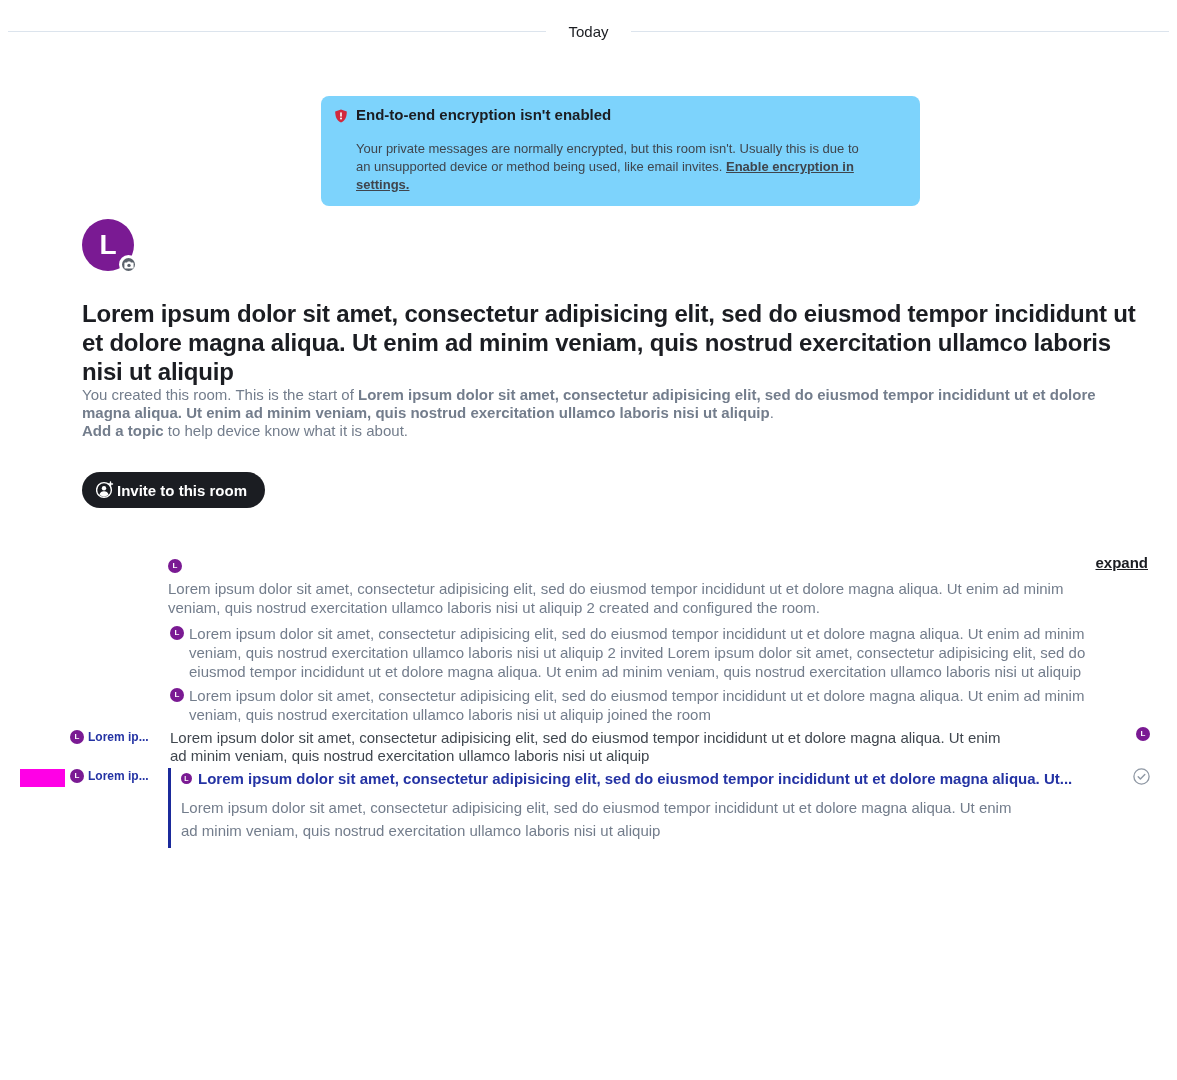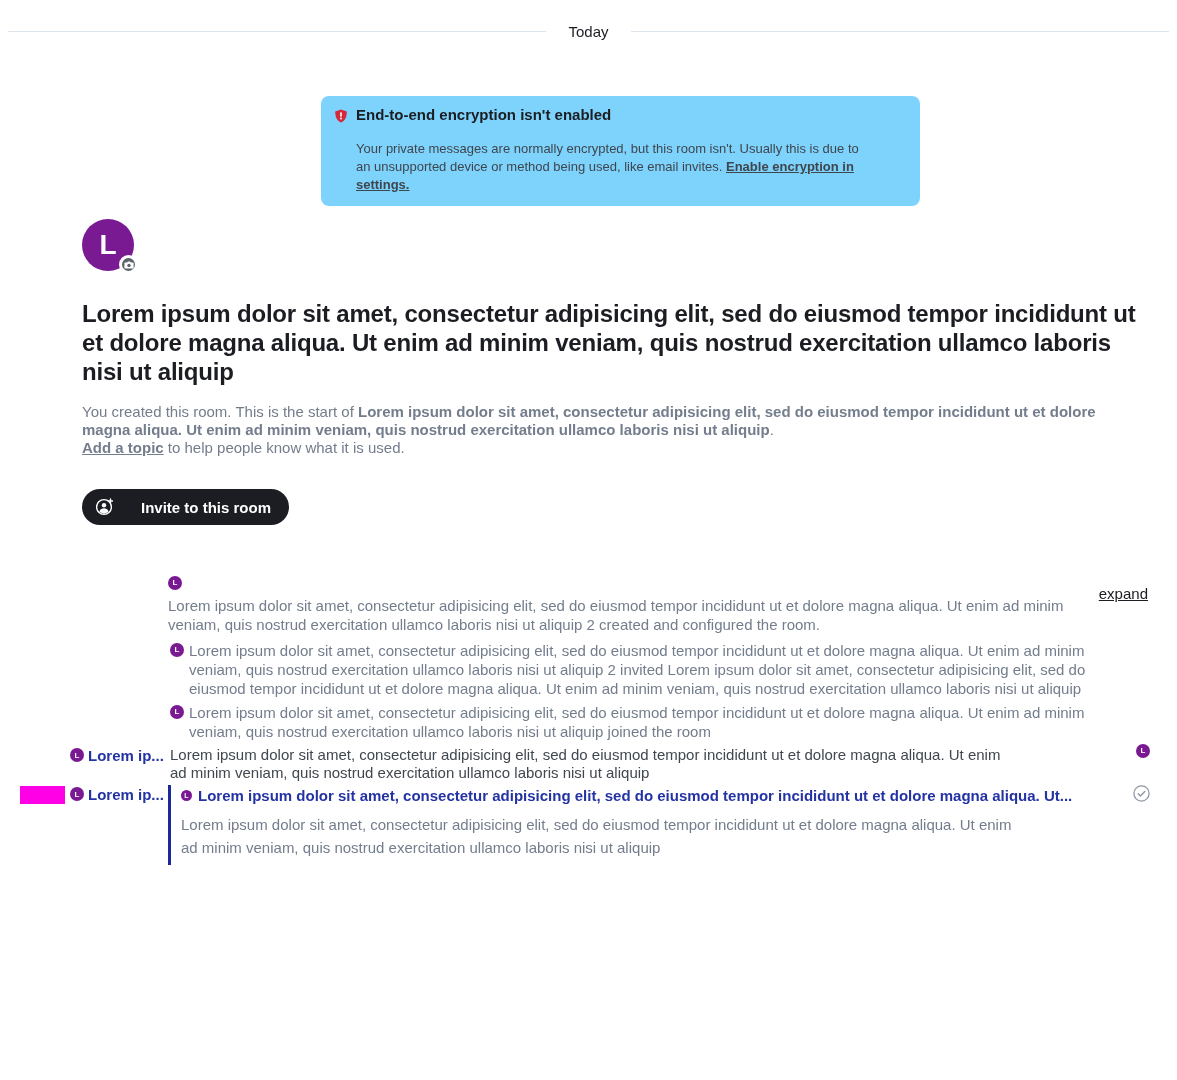--- a/index.html
+++ b/index.html
@@ -35,53 +35,53 @@
     position:relative;
   }
   .room-avatar .cam-badge {
     position:absolute; right:-4px; bottom:-3px; width:19px; height:19px; border-radius:50%;
     background:#5a626b; border:3px solid #ffffff; display:flex; align-items:center; justify-content:center;
   }
   .intro h1 {
     margin-top:28px; font-size:24px; line-height:29px; font-weight:600; color:#1b1d22;
     max-width:1062px; letter-spacing:-0.2px;
   }
-  .intro .desc { margin-top:17px; font-size:15px; line-height:18px; color:#737d8c; max-width:1032px; }
+  .intro .desc { font-size:15px; line-height:18px; color:#737d8c; max-width:1032px; }
   .intro .desc b { color:#737d8c; }
-  .intro .desc a { color:#737d8c; font-weight:bold; text-decoration:underline; cursor:pointer; }
+  .intro .desc a { color:#737d8c; font-weight:bold; cursor:pointer; }
   .invite-btn {
     margin-top:32px; height:36px; border:none; border-radius:18px; background:#1b1d22; color:#ffffff;
     font-family:"Liberation Sans",sans-serif; font-size:15px; font-weight:bold;
-    display:inline-flex; align-items:center; gap:27px; padding:0 18px 0 14px; cursor:pointer;text-align:center;
+    display:inline-flex; align-items:center; gap:3px; padding:0 18px 0 14px; cursor:pointer;text-align:center;
   }
 
   
   .timeline { margin-top:46px; position:relative; }
   .expand-link {
-    position:absolute; top:14px; right:29px; font-size:15px; font-weight:normal;
+    position:absolute; top:0; right:29px; font-size:15px; font-weight:bold;
     color:#1b1d22; text-decoration:underline; cursor:pointer;
   }
   .mini-avatar {
     width:14px; height:14px; border-radius:50%; background:#7a1a93; color:#fff;
     font-size:8px; font-weight:bold; display:inline-flex; align-items:center; justify-content:center;
     flex:none;
   }
   .summary-avatar { margin-left:168px; }
   .summary-text { margin:6px 0 0 168px; max-width:940px; font-size:15px; line-height:19px; color:#737d8c; }
   .state-events { margin-top:7px; }
   .state-event { display:flex; margin-left:170px; margin-bottom:5px; }
   .state-event .mini-avatar { margin-top:2px; margin-right:5px; }
   .state-event .se-text { max-width:918px; font-size:15px; line-height:19px; color:#737d8c; }
 
   
   .msg-row { position:relative; padding-left:170px; }
   .msg-row.first { margin-top:4px; }
   .msg-row.second { margin-top:3px; }
   .sender-block { position:absolute; left:70px; top:1px; display:flex; align-items:center; gap:4px; width:96px; }
-  .sender-name { font-size:15px; font-weight:bold; color:#2433a4; white-space:nowrap; overflow:hidden; cursor:pointer; }
+  .sender-name { font-size:12px; font-weight:bold; color:#2433a4; white-space:nowrap; overflow:hidden; cursor:pointer; }
   .msg-body { font-size:15px; line-height:18px; color:#40474f; max-width:836px; }
   .read-receipt { position:absolute; right:27px; top:-2px; cursor:pointer; }
   .sent-check { position:absolute; right:27px; top:0px; }
 
   
   .reply-quote { border-left:3px solid #1b2a9b; margin-left:-2px; padding:2px 0 6px 10px; cursor:pointer; }
   .quote-head { display:flex; align-items:center; gap:6px; }
   .quote-mini-avatar {
     width:11px; height:11px; border-radius:50%; background:#7a1a93; color:#fff;
     font-size:7px; font-weight:bold; display:inline-flex; align-items:center; justify-content:center; flex:none;
@@ -117,21 +117,21 @@
   <div class="room-avatar">
     <span>L</span>
     <span class="cam-badge">
       <svg width="10" height="10" viewBox="0 0 10 10">
         <path d="M1 2.6 h2.1 l0.7-1 h2.4 l0.7 1 H9 a0.6 0.6 0 0 1 0.6 0.6 v4.6 a0.6 0.6 0 0 1 -0.6 0.6 H1 a0.6 0.6 0 0 1 -0.6-0.6 V3.2 A0.6 0.6 0 0 1 1 2.6 Z" fill="#ffffff"></path>
         <circle cx="5" cy="5.4" r="1.7" fill="#5a626b"></circle>
       </svg>
     </span>
   </div>
   <h1>Lorem ipsum dolor sit amet, consectetur adipisicing elit, sed do eiusmod tempor incididunt ut et dolore magna aliqua. Ut enim ad minim veniam, quis nostrud exercitation ullamco laboris nisi ut aliquip</h1>
-  <p class="desc"><span>You created this room. This is the start of </span><b>Lorem ipsum dolor sit amet, consectetur adipisicing elit, sed do eiusmod tempor incididunt ut et dolore magna aliqua. Ut enim ad minim veniam, quis nostrud exercitation ullamco laboris nisi ut aliquip</b><span>.</span><br><a>Add a topic</a><span> to help people know what it is used.</span></p>
+  <p class="desc"><span>You created this room. This is the start of </span><b>Lorem ipsum dolor sit amet, consectetur adipisicing elit, sed do eiusmod tempor incididunt ut et dolore magna aliqua. Ut enim ad minim veniam, quis nostrud exercitation ullamco laboris nisi ut aliquip</b><span>.</span><br><a>Add a topic</a><span> to help device know what it is about.</span></p>
   <button class="invite-btn">
     <span style="display:inline-flex;">
       <svg width="18" height="18" viewBox="0 0 18 18">
         <circle cx="8" cy="9" r="7.4" fill="none" stroke="#ffffff" stroke-width="1.4"></circle>
         <circle cx="8" cy="7.2" r="2.2" fill="#ffffff"></circle>
         <path d="M3.4 13.8 a4.8 4.8 0 0 1 9.2 0 a7.4 7.4 0 0 1 -9.2 0 Z" fill="#ffffff"></path>
         <path d="M14.5 1 v4 M12.5 3 h4" stroke="#ffffff" stroke-width="1.4" stroke-linecap="round"></path>
       </svg>
     </span>
     <span>Invite to this room</span>

